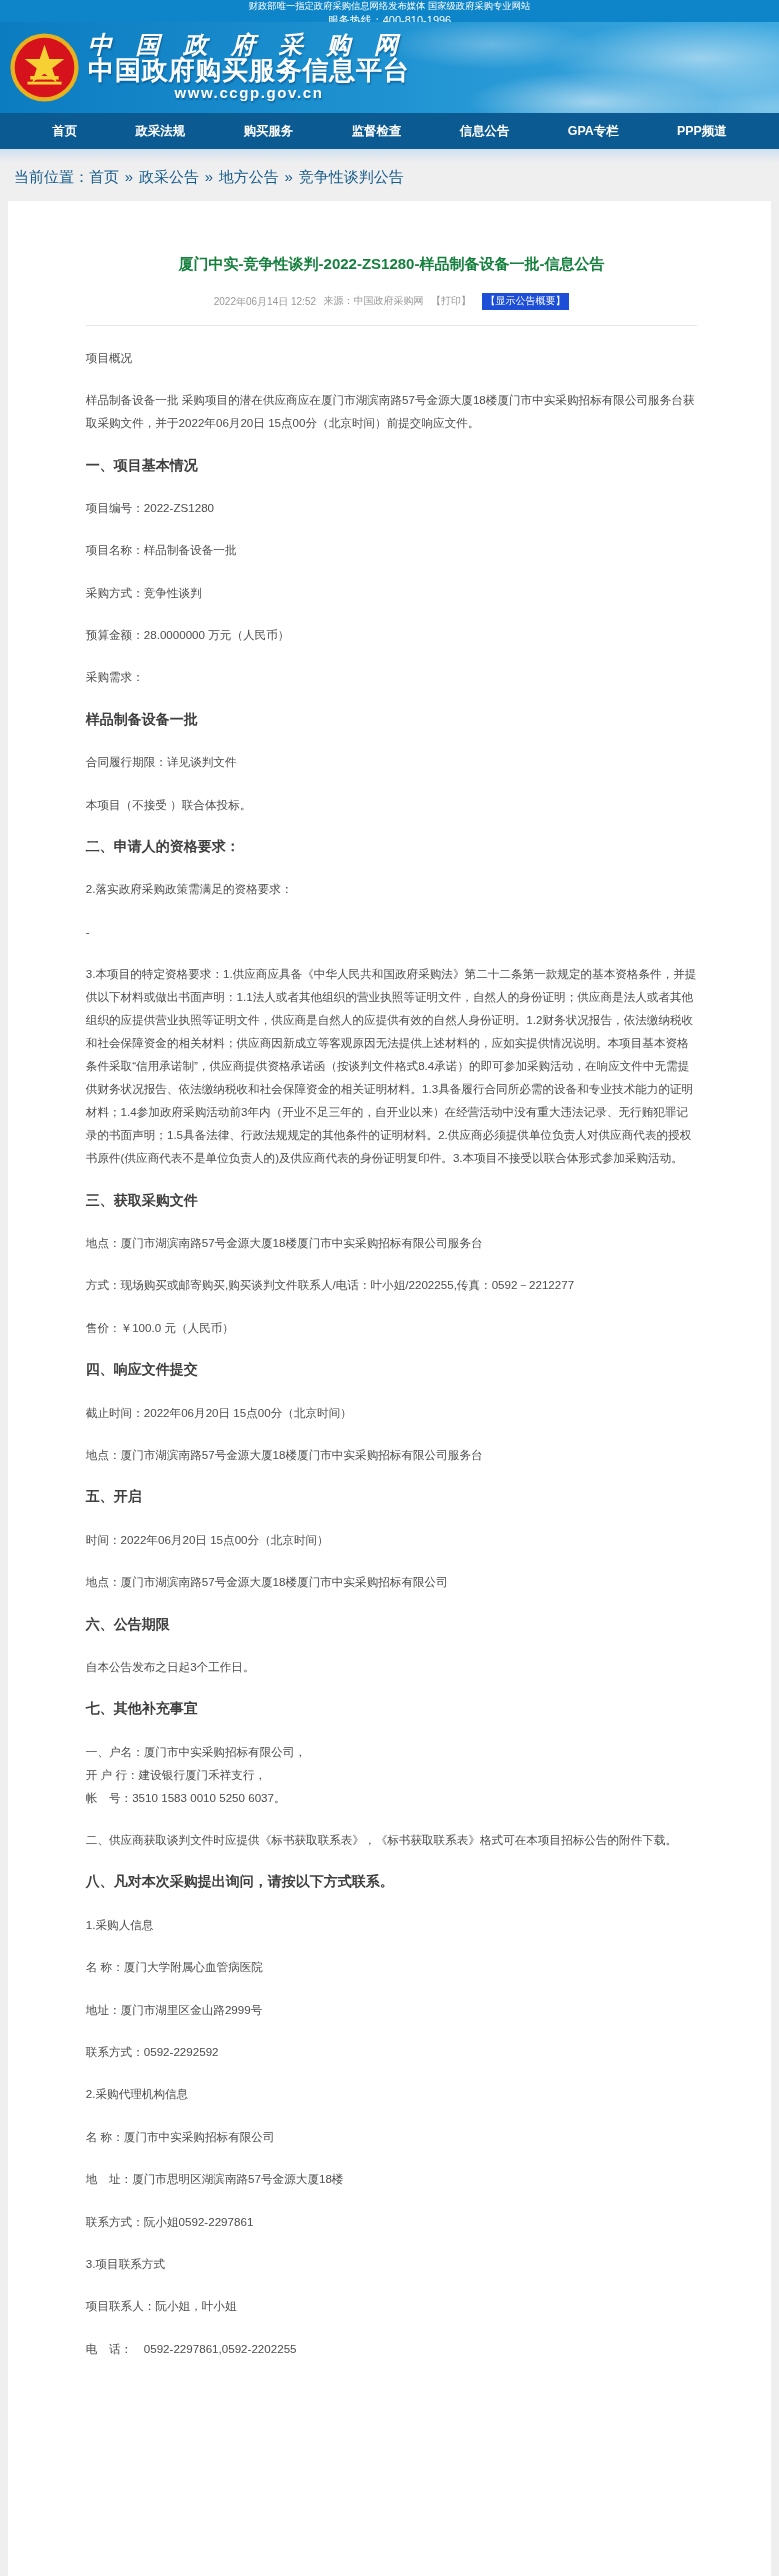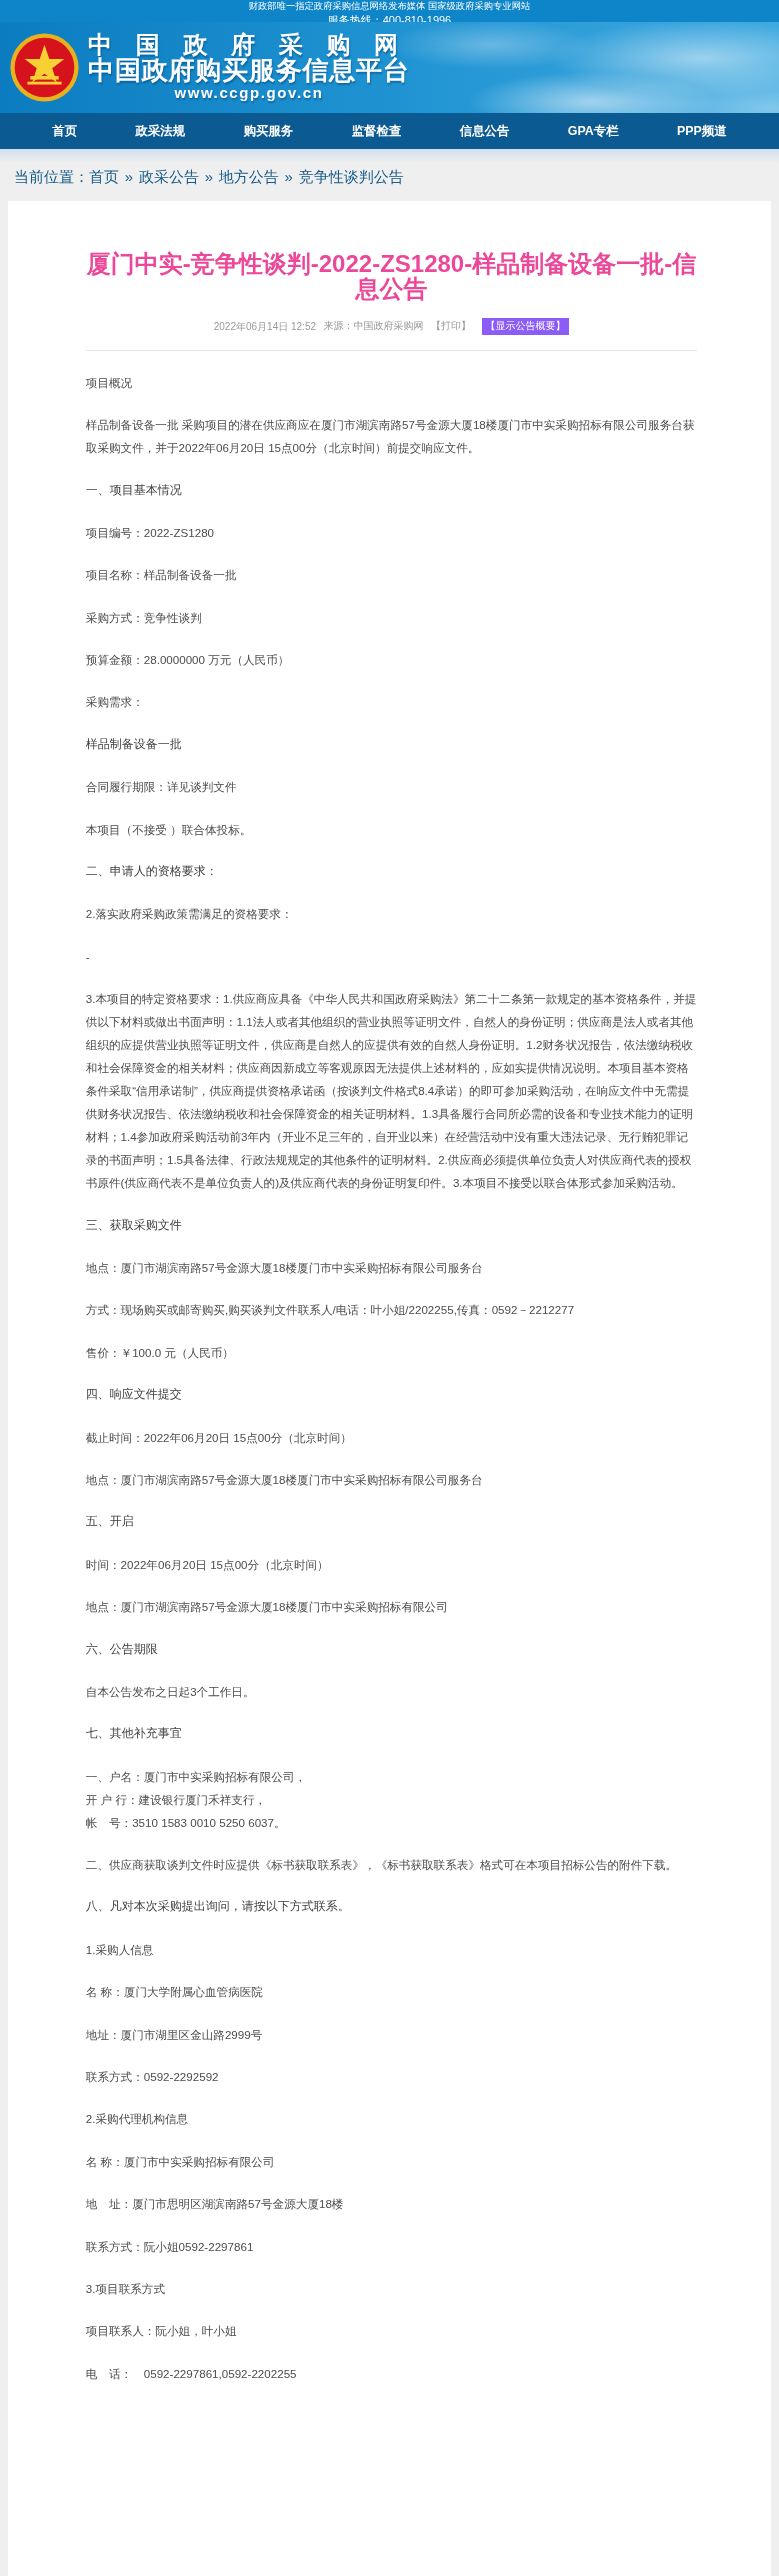--- a/index.html
+++ b/index.html
@@ -34,21 +34,21 @@
       linear-gradient(90deg,#0c7cc0 0%,#1f93d2 50%,#3fa9e0 100%);
     display:flex;
     align-items:center;
     padding-left:9.3px;
     overflow:hidden;
   }
   .emblem{width:71px;height:71px;flex:0 0 auto;}
   .banner-text{margin-left:7.8px;color:#fff;display:flex;flex-direction:column;}
   .site-name{
     font-size:24px;font-weight:bold;letter-spacing:8.5px;line-height:26px;
-    text-shadow:0.8px 1.6px 1.6px rgba(0,60,110,.45);white-space:nowrap;
+    text-shadow:0.8px 1.6px 1.6px rgba(0,60,110,.45);white-space:nowrap;font-style:italic;
   }
   .site-sub{
     font-size:26px;font-weight:bold;letter-spacing:0.8px;line-height:25px;
     text-shadow:0.8px 1.6px 1.6px rgba(0,60,110,.45);white-space:nowrap;
   }
   .site-url{
     font-size:15px;font-weight:bold;letter-spacing:1.6px;line-height:20px;
     text-align:center;text-shadow:0.8px 1.6px 1.6px rgba(0,60,110,.45);
   }
   
@@ -76,56 +76,56 @@
   
   .card{
     background:#fff;
     margin:6.2px 7.8px 0 7.8px;
     padding:50px 74px 109px 78px;
     box-sizing:border-box;
     min-height:2377px;
   }
   .page-title{
     text-align:center;
-    font-size:24px;
+    font-size:15px;
     font-weight:bold;
-    color:#ec4899;
+    color:#15803d;
     margin:0;
     line-height:25px;
   }
   .meta{
     text-align:center;
     color:#999;
     font-size:10px;
     margin-top:17px;
     padding-bottom:15.5px;
     border-bottom:0.8px solid #e6e6e6;
   }
   .meta .print{color:#999;text-decoration:none;cursor:pointer;margin-left:4.7px;}
   .meta .badge{
     display:inline-block;
-    background:#8b5cf6;
+    background:#1d4ed8;
     color:#fff;
     padding:1.6px 3.9px;
     margin-left:7.8px;
     cursor:pointer;
   }
   .article-body{margin-top:11px;}
   .para{
     font-size:11.6px;
     line-height:23px;
     color:#4c4c4c;
     margin:19.4px 0;
     white-space:pre-line;
     word-break:break-all;
   }
   .para.bold{
-    font-weight:normal;
+    font-weight:bold;
     color:#3f3f3f;
-    font-size:12px;
+    font-size:14px;
   }
 </style>
 </head>
 <body>
 
 <div class="topbar">
   <span>财政部唯一指定政府采购信息网络发布媒体 国家级政府采购专业网站</span>
   <span class="hotline">服务热线：400-810-1996</span>
 </div>
 

